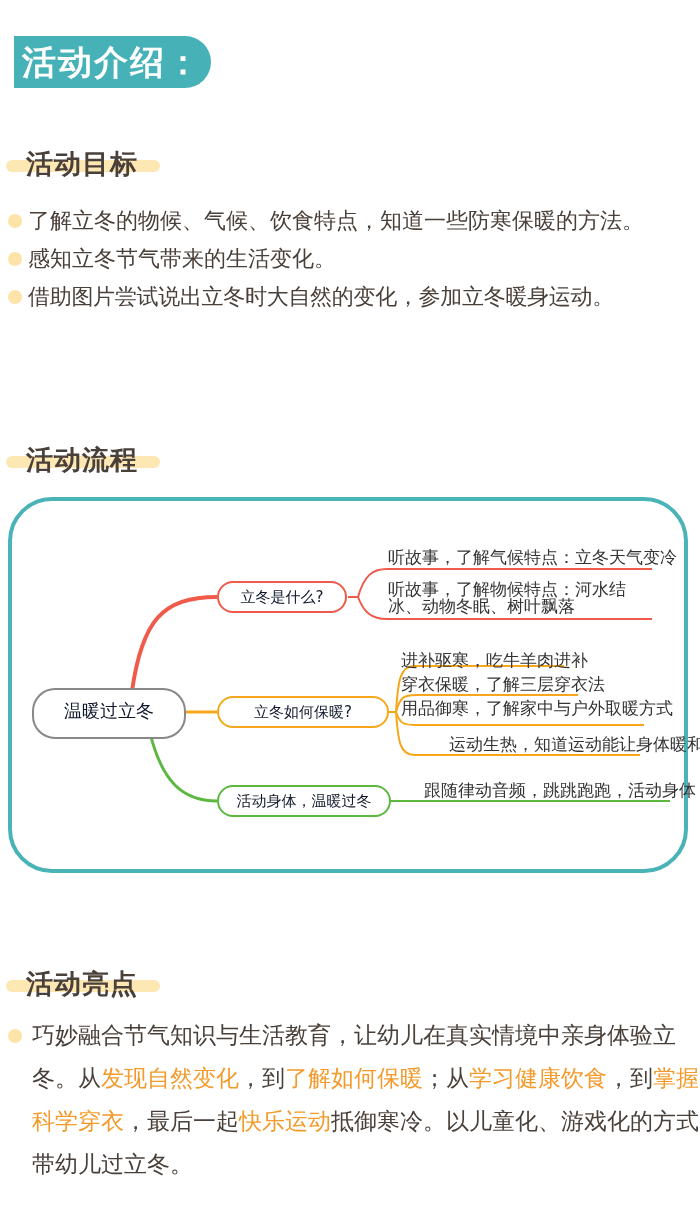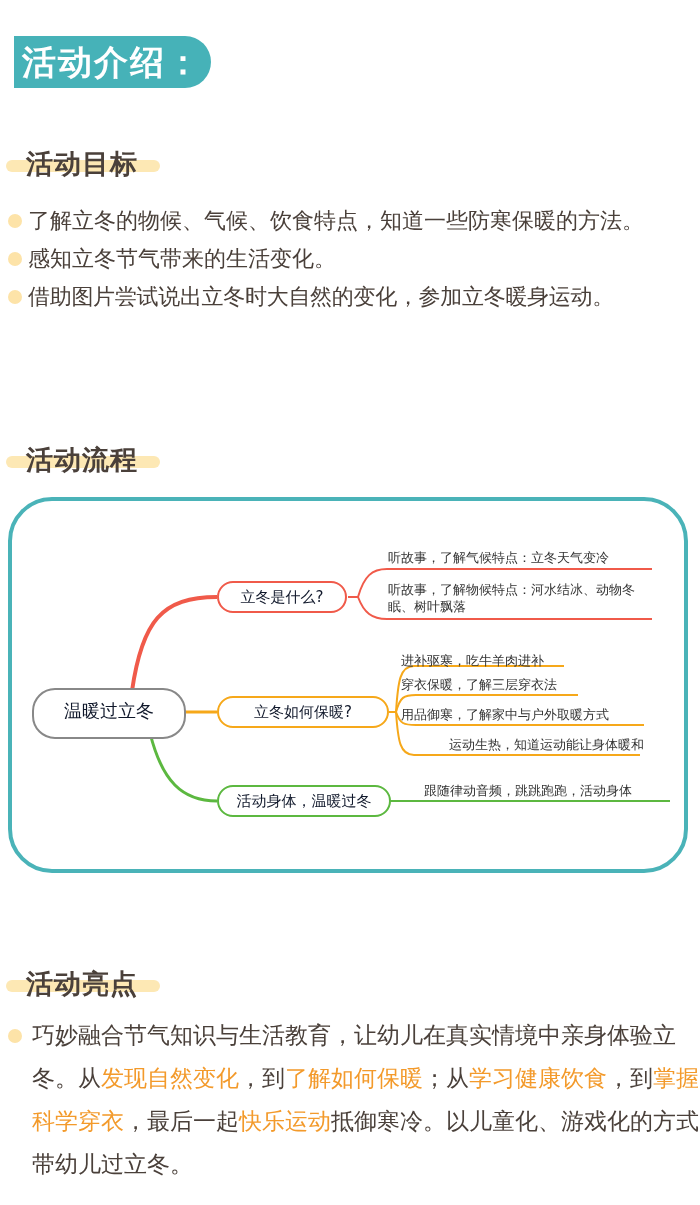--- a/index.html
+++ b/index.html
@@ -15,21 +15,21 @@
   .sec-title .txt { position:absolute; left:20px; top:16px; font-size:27px; font-weight:bold;
                     color:#4a403a; white-space:nowrap; letter-spacing:1px; }
   .bullets { position:absolute; left:6px; top:202px; width:694px; }
   .bullet { position:relative; padding-left:22px; font-size:22px; line-height:38px; color:#4a403a; }
   .dot { position:absolute; left:2px; top:12px; width:14px; height:14px; border-radius:50%; background:#fde3a8; }
   .mindmap { position:absolute; left:8px; top:497px; width:680px; height:376px;
              border:4px solid #4ab3b8; border-radius:44px; box-sizing:border-box; }
   .mm-svg { position:absolute; left:0; top:0; }
   .node { position:absolute; box-sizing:border-box; border-radius:20px; background:#fff;
           font-size:15px; color:#0f172a; text-align:center; white-space:nowrap; }
-  .leaf { position:absolute; font-size:13px; color:#333; white-space:nowrap; line-height:17px; }
+  .leaf { position:absolute; font-size:17px; color:#333; white-space:nowrap; line-height:17px; }
   .highlight-para { position:absolute; left:6px; top:1014px; width:694px; }
   .highlight-para .bullet { font-size:23px; line-height:43px; }
   .highlight-para .dot { top:15px; }
   .orange { color:#f39a2b; }
 </style>
 </head>
 <body>
 
 <div class="banner">
   <span>活动介绍：</span>
@@ -102,21 +102,21 @@
   <div class="leaf" style="left:376px;top:80px;width:262px;white-space:normal;">
     <span>听故事，了解物候特点：河水结冰、动物冬眠、树叶飘落</span>
   </div>
 
   <div class="leaf" style="left:389px;top:145px;margin-top:6px;">
     <span>进补驱寒，吃牛羊肉进补</span>
   </div>
   <div class="leaf" style="left:389px;top:175px;">
     <span>穿衣保暖，了解三层穿衣法</span>
   </div>
-  <div class="leaf" style="left:389px;top:205px;">
+  <div class="leaf" style="left:389px;top:199px;">
     <span>用品御寒，了解家中与户外取暖方式</span>
   </div>
   <div class="leaf" style="left:389px;top:235px;padding-left:48px;">
     <span>运动生热，知道运动能让身体暖和</span>
   </div>
 
   <div class="leaf" style="left:412px;top:281px;">
     <span>跟随律动音频，跳跳跑跑，活动身体</span>
   </div>
 </div>

